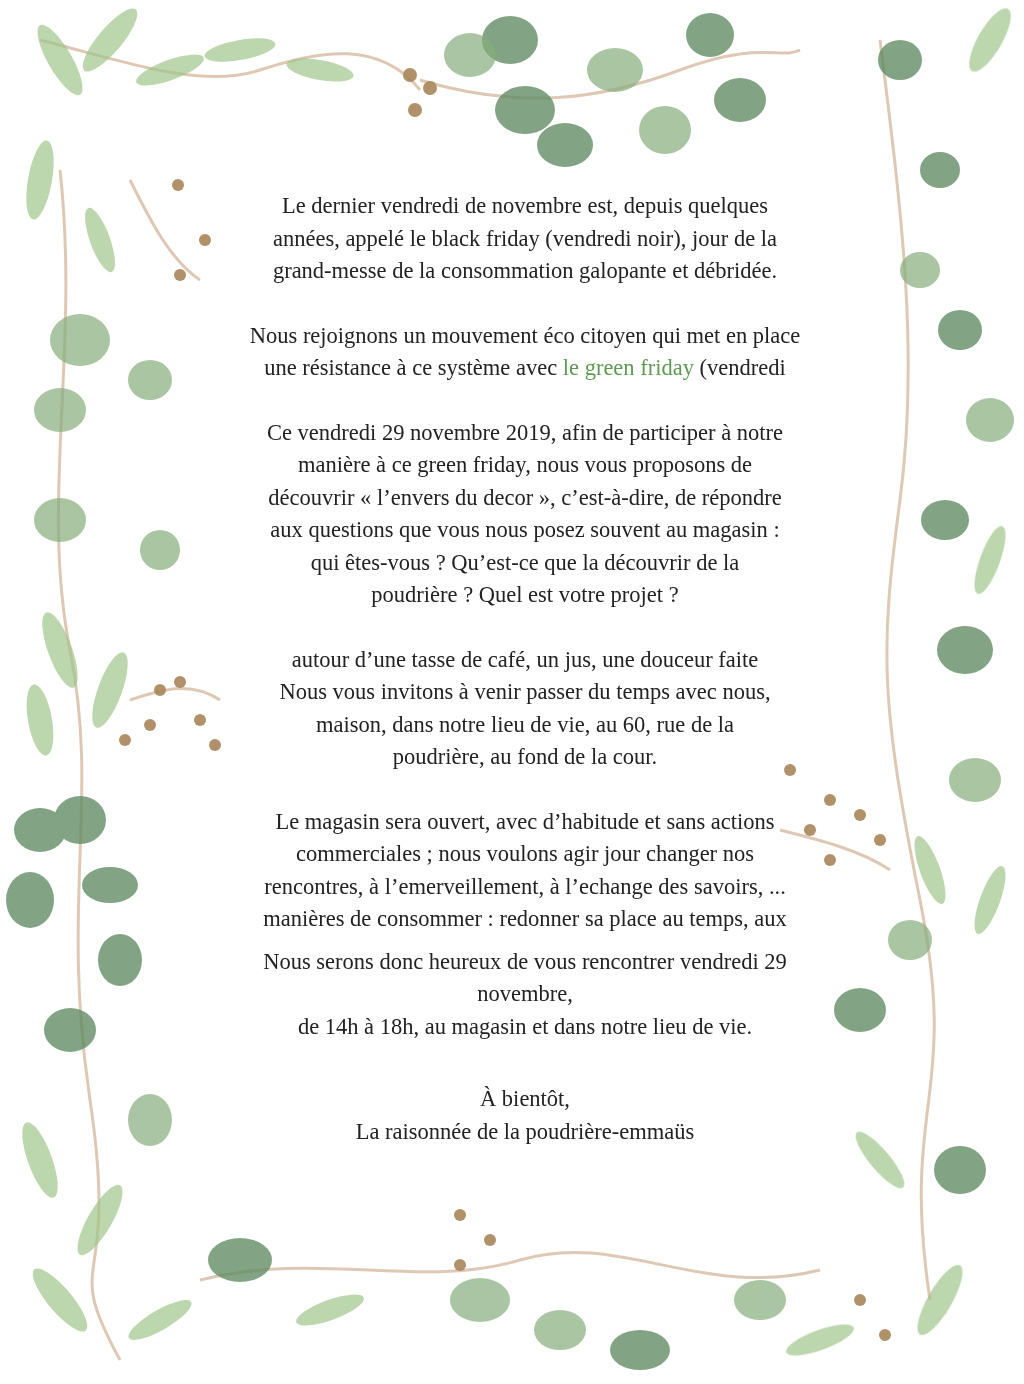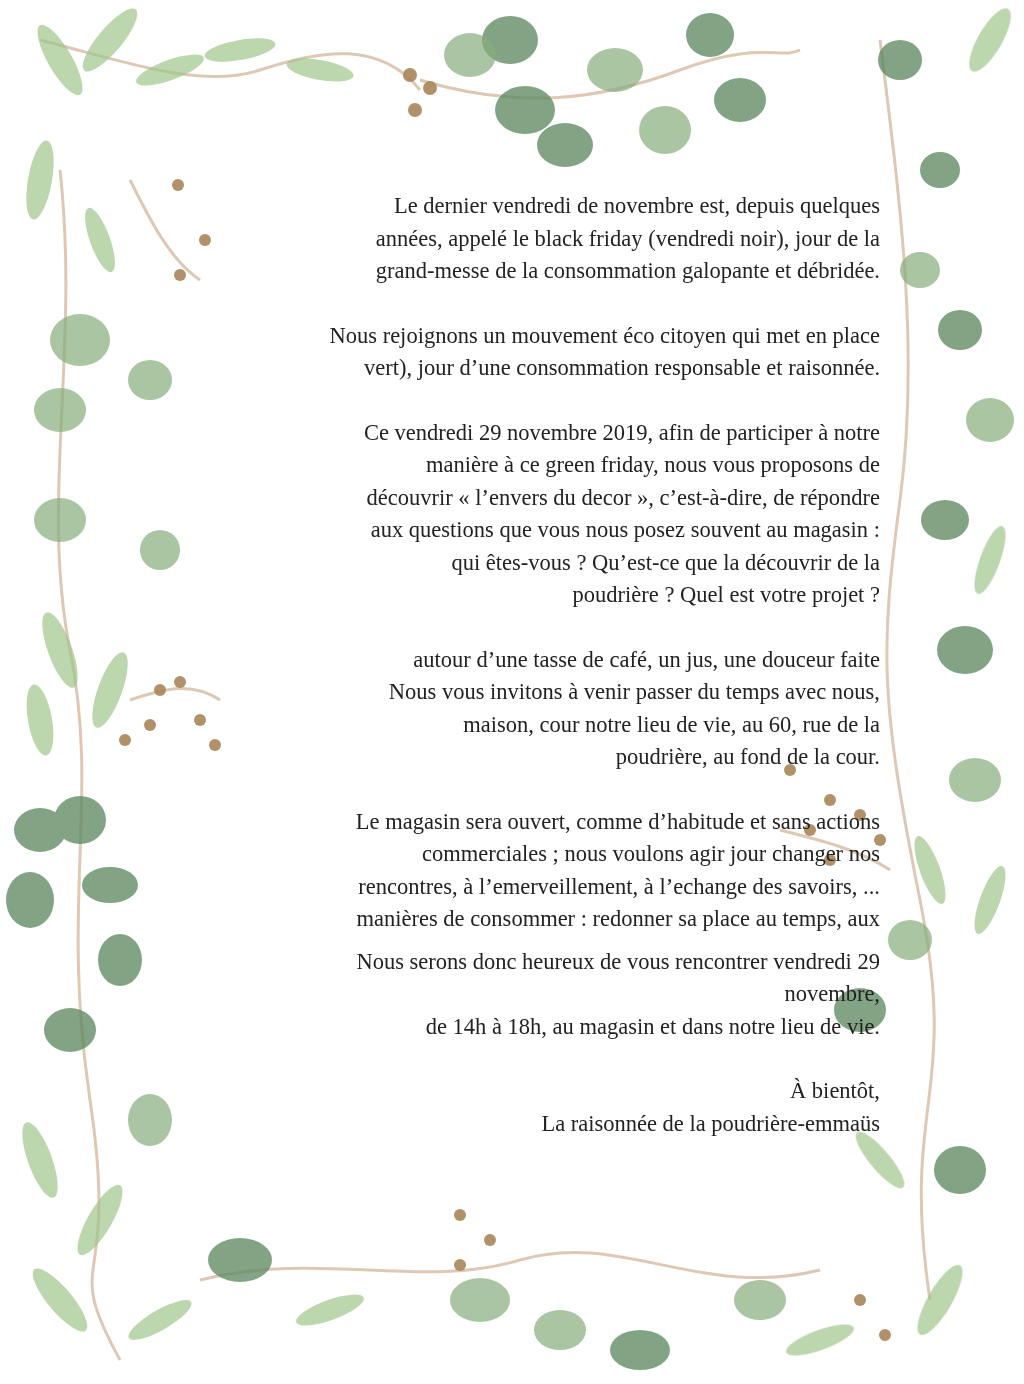--- a/index.html
+++ b/index.html
@@ -3,25 +3,25 @@
 <meta charset="utf-8">
 <style>
   html, body { margin: 0; padding: 0; }
   body { width: 1024px; height: 1384px; background: #ffffff; position: relative; overflow: hidden; }
   .frame { position: absolute; inset: 0; }
   .content {
     position: absolute; left: 170px; top: 190px; width: 710px;
     font-family: "Liberation Serif", "DejaVu Serif", serif;
     color: #222222; font-size: 22.5px; line-height: 32.5px; text-align: center;
   }
-  .para { margin: 0 0 32px 0; text-align: right; }
+  .para { margin: 0 0 32px 0; }
   .para.tight { margin-bottom: 10px; }
   .line { display: block; white-space: nowrap; }
   .green { color: #5e9a52; }
-  .sign { margin-top: 32px; }
+  .sign { margin-top: 40px; }
 </style>
 </head>
 <body>
 
 <svg class="frame" width="1024" height="1384" viewBox="0 0 1024 1384" xmlns="http://www.w3.org/2000/svg">
   <defs>
     <g id="leafR">
         <ellipse cx="0" cy="0" rx="26" ry="22"></ellipse>
       </g>
     <g id="leafL">
@@ -135,38 +135,38 @@
 </svg>
 
 <div class="content">
   <p class="para">
     <span class="line">Le dernier vendredi de novembre est, depuis quelques</span>
     <span class="line">années, appelé le black friday (vendredi noir), jour de la</span>
     <span class="line">grand-messe de la consommation galopante et débridée.</span>
   </p>
   <p class="para">
     <span class="line">Nous rejoignons un mouvement éco citoyen qui met en place</span>
-    <span class="line">vert), jour d’une consommation responsable et raisonnée.</span>
+    <span class="line"><span>une résistance à ce système avec </span><span class="green">le green friday</span><span> (vendredi</span></span>
   </p>
   <p class="para">
     <span class="line">Ce vendredi 29 novembre 2019, afin de participer à notre</span>
     <span class="line">manière à ce green friday, nous vous proposons de</span>
     <span class="line">découvrir « l’envers du decor », c’est-à-dire, de répondre</span>
     <span class="line">aux questions que vous nous posez souvent au magasin :</span>
     <span class="line">qui êtes-vous ? Qu’est-ce que la découvrir de la</span>
     <span class="line">poudrière ? Quel est votre projet ?</span>
   </p>
   <p class="para">
     <span class="line">autour d’une tasse de café, un jus, une douceur faite</span>
     <span class="line">Nous vous invitons à venir passer du temps avec nous,</span>
-    <span class="line">maison, cour notre lieu de vie, au 60, rue de la</span>
+    <span class="line">maison, dans notre lieu de vie, au 60, rue de la</span>
     <span class="line">poudrière, au fond de la cour.</span>
   </p>
   <p class="para tight">
-    <span class="line">Le magasin sera ouvert, comme d’habitude et sans actions</span>
+    <span class="line">Le magasin sera ouvert, avec d’habitude et sans actions</span>
     <span class="line">commerciales ; nous voulons agir jour changer nos</span>
     <span class="line">rencontres, à l’emerveillement, à l’echange des savoirs, ...</span>
     <span class="line">manières de consommer : redonner sa place au temps, aux</span>
   </p>
   <p class="para">
     <span class="line">Nous serons donc heureux de vous rencontrer vendredi 29</span>
     <span class="line">novembre,</span>
     <span class="line">de 14h à 18h, au magasin et dans notre lieu de vie.</span>
   </p>
   <p class="para sign">

